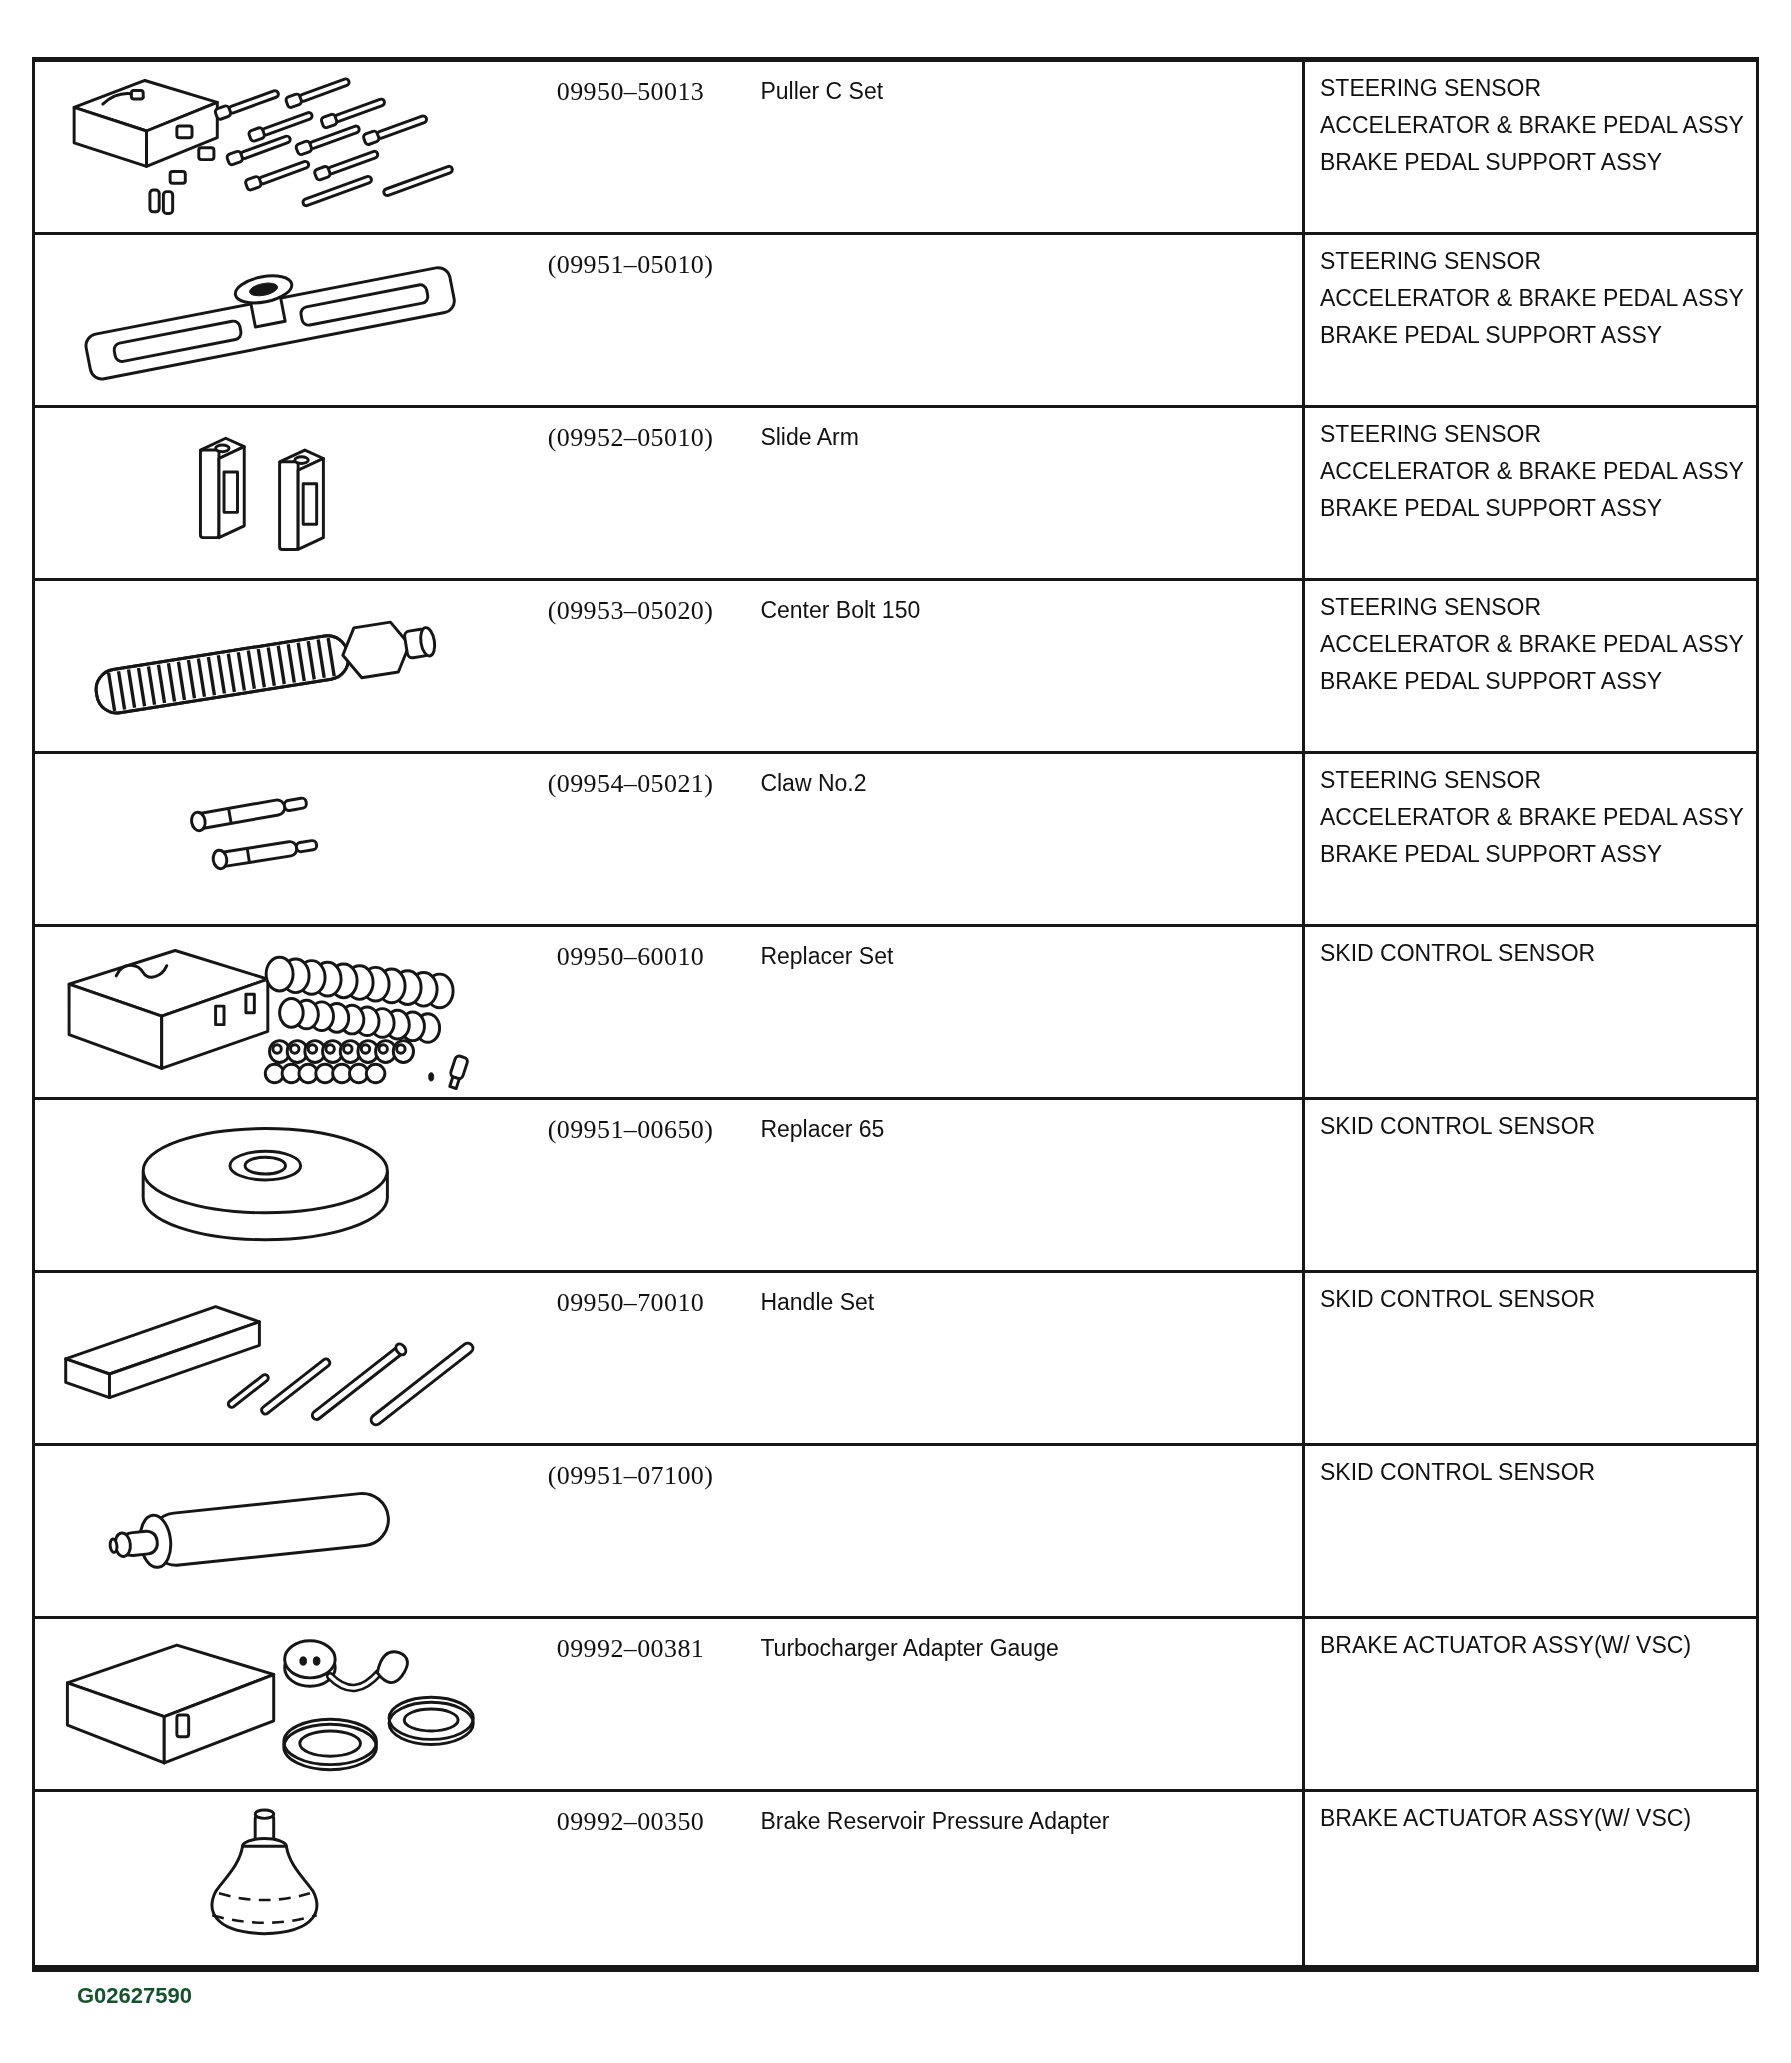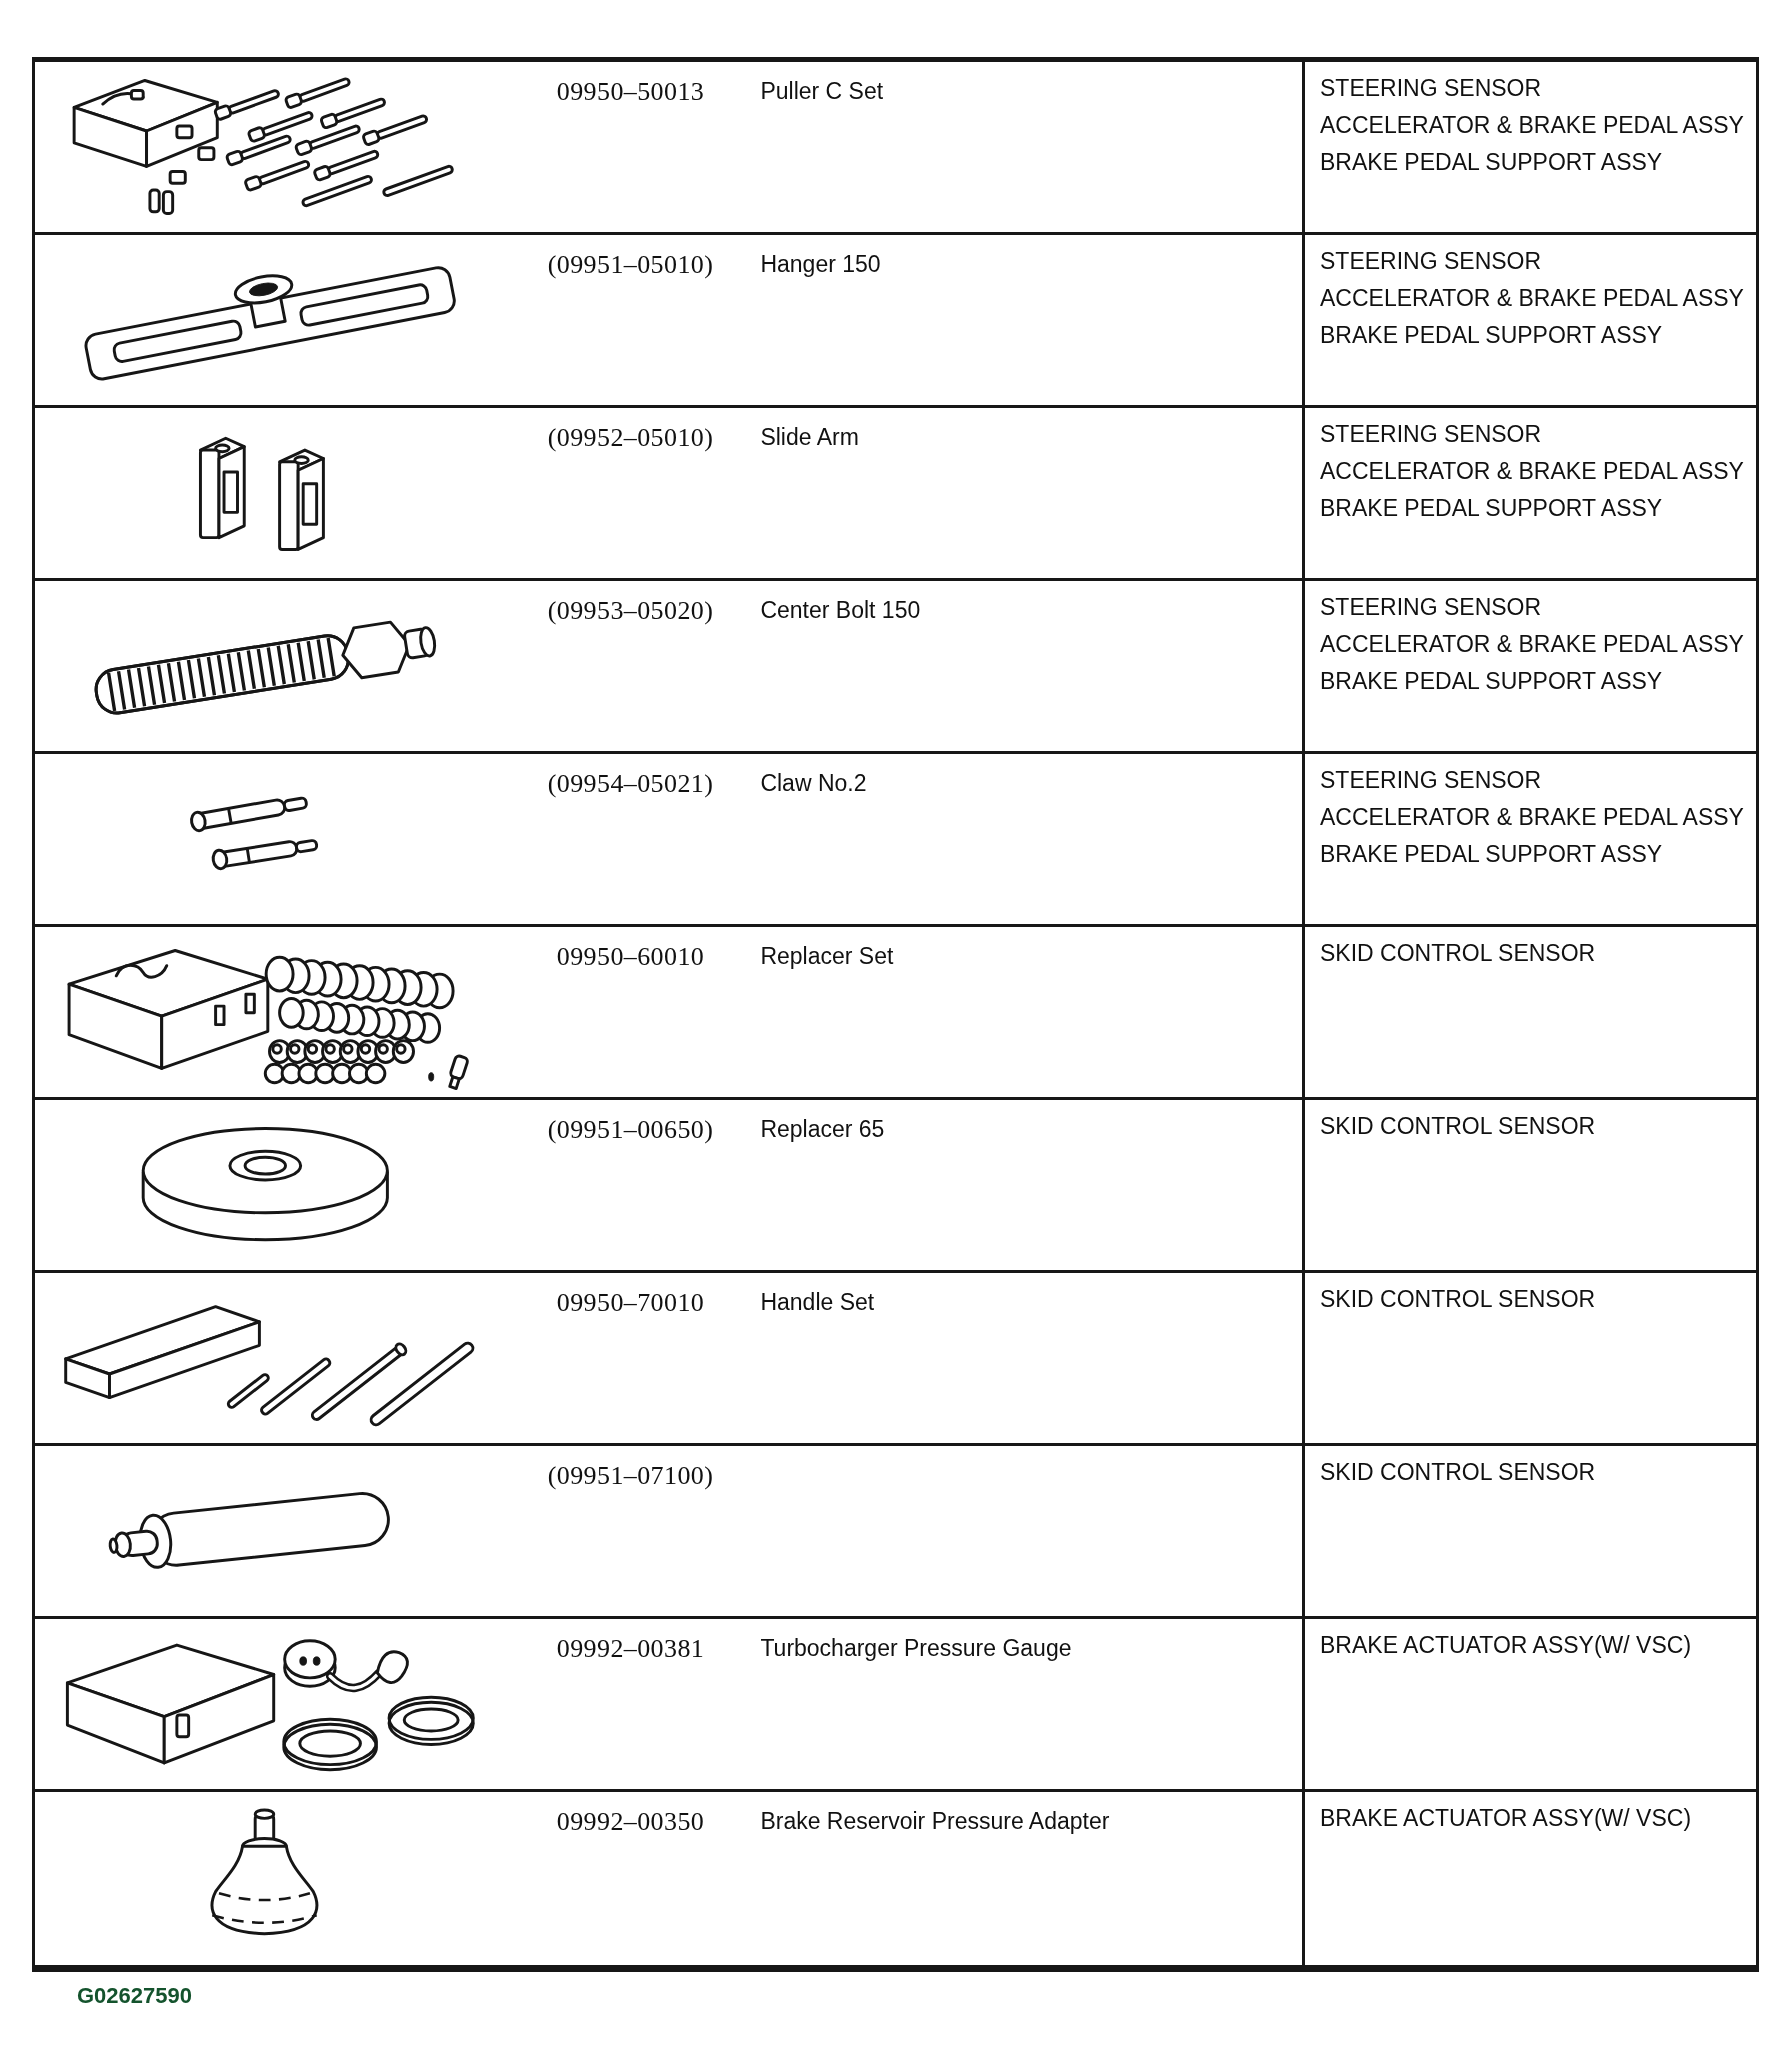--- a/index.html
+++ b/index.html
@@ -109,21 +109,20 @@
               <rect class="s" x="40" y="72" width="440" height="54" rx="14"></rect>
               <rect class="sn" x="72" y="88" width="152" height="22" rx="8"></rect>
               <rect class="sn" x="298" y="88" width="152" height="22" rx="8"></rect>
               <rect class="s" x="242" y="58" width="36" height="42"></rect>
               <ellipse class="s" cx="260" cy="58" rx="34" ry="15"></ellipse>
               <ellipse class="sd" cx="260" cy="58" rx="17" ry="7"></ellipse>
             </g>
           </svg>
         </div>
         <div class="pn">(09951–05010)</div>
-        <div class="tn">Hanger 150</div>
       </div>
       <div class="cr">
         <div class="use">STEERING SENSOR</div>
         <div class="use">ACCELERATOR &amp; BRAKE PEDAL ASSY</div>
         <div class="use">BRAKE PEDAL SUPPORT ASSY</div>
       </div>
     </div>
 
     <div class="row">
       <div class="cl">
@@ -365,21 +364,21 @@
             <path class="s" d="M388,58 q6,-30 26,-24 q18,7 3,28 q-13,17 -29,-4 z"></path>
             <ellipse class="sn" cx="332" cy="146" rx="55" ry="27"></ellipse>
             <ellipse class="sn" cx="332" cy="140" rx="55" ry="27"></ellipse>
             <ellipse class="s" cx="332" cy="142" rx="36" ry="15"></ellipse>
             <ellipse class="sn" cx="452" cy="118" rx="50" ry="25"></ellipse>
             <ellipse class="sn" cx="452" cy="112" rx="50" ry="25"></ellipse>
             <ellipse class="s" cx="452" cy="114" rx="32" ry="13"></ellipse>
           </svg>
         </div>
         <div class="pn">09992–00381</div>
-        <div class="tn">Turbocharger Pressure Gauge</div>
+        <div class="tn">Turbocharger Adapter Gauge</div>
       </div>
       <div class="cr">
         <div class="use">BRAKE ACTUATOR ASSY(W/ VSC)</div>
 
       </div>
     </div>
 
     <div class="row">
       <div class="cl">
         <div class="illus">

